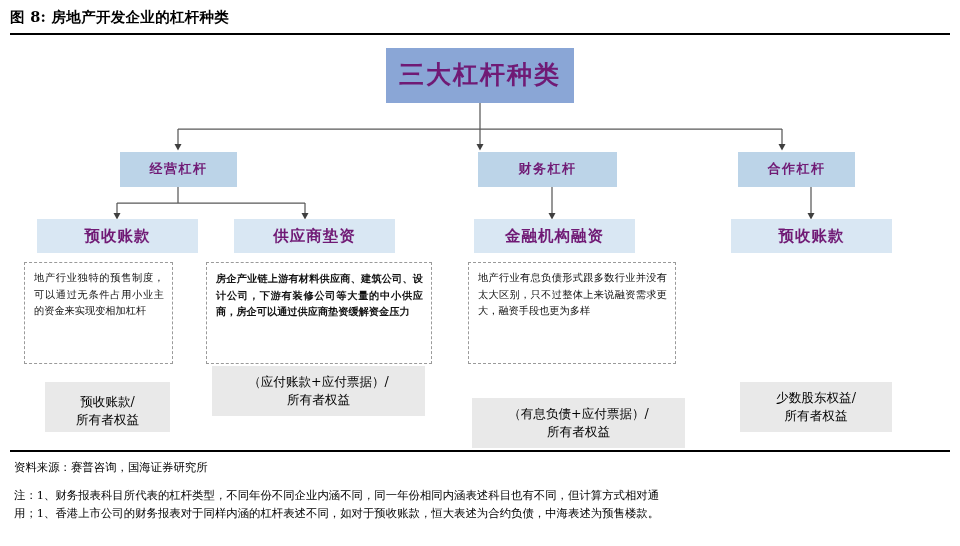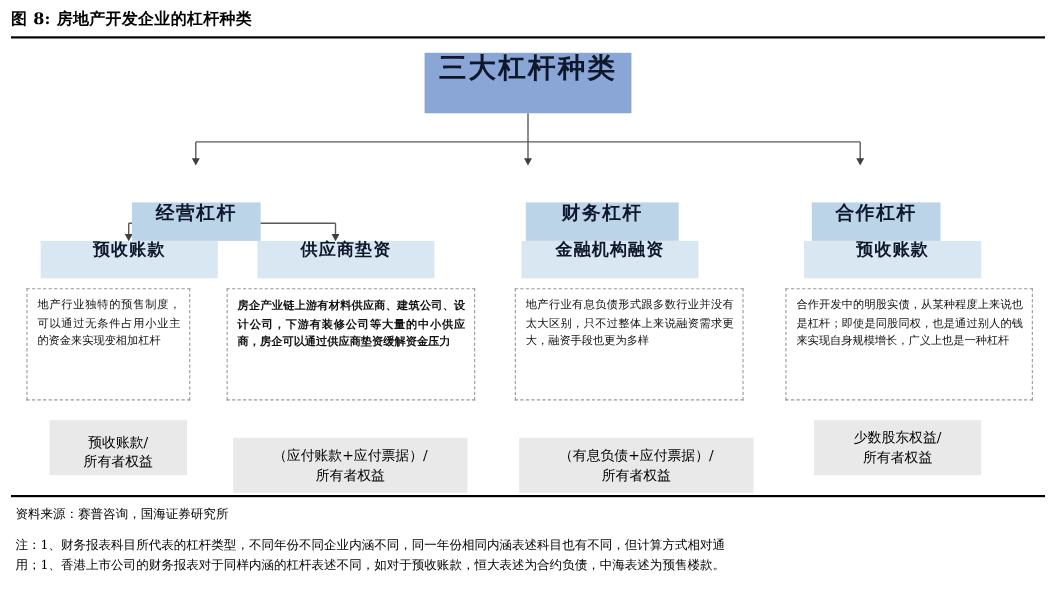--- a/index.html
+++ b/index.html
@@ -23,29 +23,29 @@
   .rule-top {
     position:absolute; left:10px; top:33px; width:940px; height:2px; background:#000;
   }
   .rule-bottom {
     position:absolute; left:10px; top:450px; width:940px; height:2px; background:#000;
   }
 
   
   .node {
     position: absolute;
-    display: flex; align-items: flex-start; justify-content: center;
+    display: flex; align-items: center; justify-content: center;
     text-align: center;
-    font-family: Liberation Sans, sans-serif;
+    font-family: Liberation Serif, serif;
     font-weight: bold;
-    color: #0f172a;
+    color: #701a75;
     line-height: 1.15;
   }
   .node-l1 { background:#8aa6d6; font-size: 25px; letter-spacing: 2px; }
-  .node-l2 { background:#bcd4e8; font-size: 17px; letter-spacing: 1.5px; margin-top: 32px; }
+  .node-l2 { background:#bcd4e8; font-size: 13px; letter-spacing: 1.5px; }
   .node-l3 { background:#d9e7f3; font-size: 15.5px; letter-spacing: 1px; }
 
   
   .desc {
     position: absolute;
     border: 1px dashed #9a9a9a;
     background: #ffffff;
     padding: 7px 8px 6px 9px;
     font-family: "DejaVu Serif", "Liberation Serif", serif;
     font-size: 10.2px;
@@ -148,31 +148,28 @@
 
   <div class="desc" style="left:24px; top:262px; width:149px; height:102px;">
     <span>地产行业独特的预售制度，可以通过无条件占用小业主的资金来实现变相加杠杆</span>
   </div>
   <div class="desc" style="left:206px; top:262px; width:226px; height:102px;font-weight:bold;">
     <span>房企产业链上游有材料供应商、建筑公司、设计公司，下游有装修公司等大量的中小供应商，房企可以通过供应商垫资缓解资金压力</span>
   </div>
   <div class="desc" style="left:468px; top:262px; width:208px; height:102px;">
     <span>地产行业有息负债形式跟多数行业并没有太大区别，只不过整体上来说融资需求更大，融资手段也更为多样</span>
   </div>
-  <div class="desc" style="left:714px; top:262px; width:225px; height:102px;">
-    <span>合作开发中的明股实债，从某种程度上来说也是杠杆；即使是同股同权，也是通过别人的钱来实现自身规模增长，广义上也是一种杠杆</span>
-  </div>
 
   <div class="formula" style="left:45px; top:382px; width:125px; height:50px;align-items:flex-end;">
     <div>
       <div>预收账款/</div>
       <div>所有者权益</div>
     </div>
   </div>
-  <div class="formula" style="left:212px; top:398px; width:213px; height:50px;">
+  <div class="formula" style="left:212px; top:366px; width:213px; height:50px;">
     <div>
       <div>（应付账款+应付票据）/</div>
       <div>所有者权益</div>
     </div>
   </div>
   <div class="formula" style="left:472px; top:398px; width:213px; height:50px;">
     <div>
       <div>（有息负债+应付票据）/</div>
       <div>所有者权益</div>
     </div>

